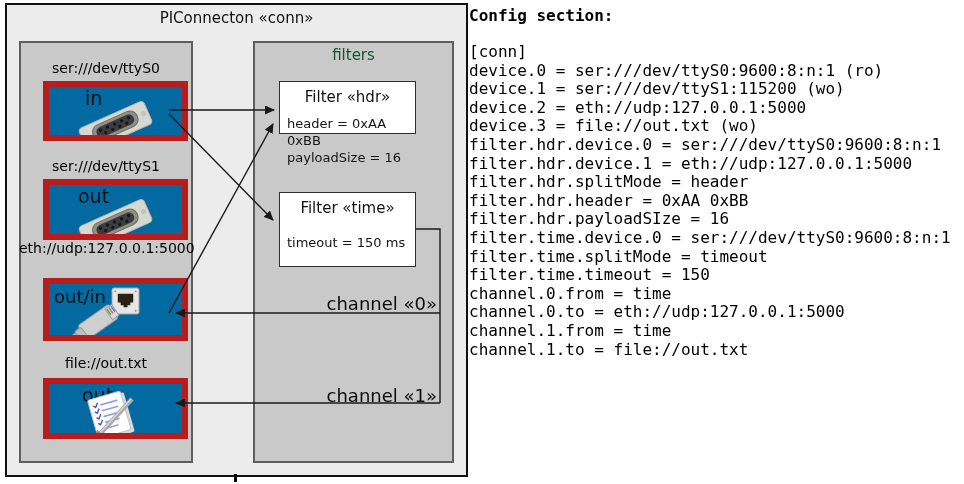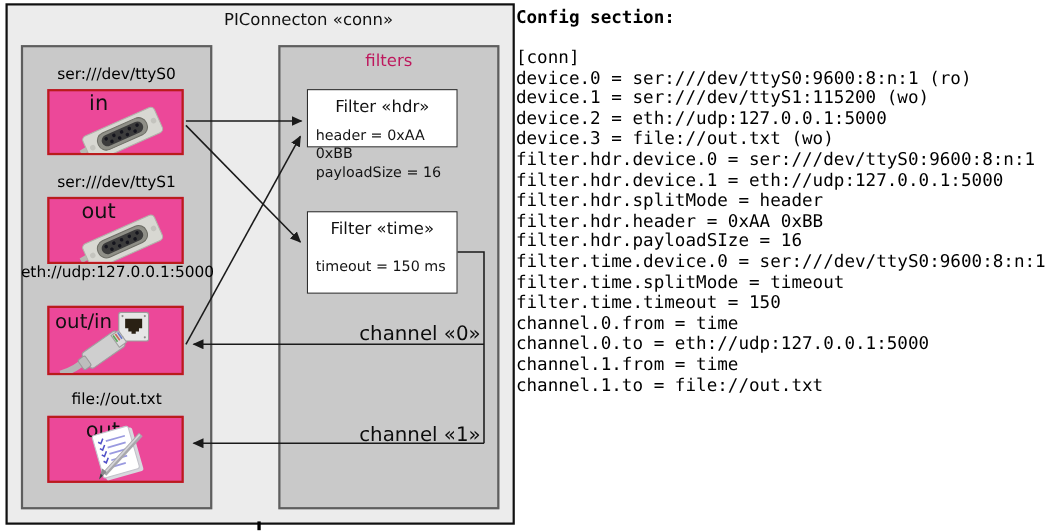--- a/index.html
+++ b/index.html
@@ -4,35 +4,35 @@
 <style>
   * { box-sizing: border-box; margin: 0; padding: 0; }
   html,body { background:#ffffff; }
   body { font-family:"DejaVu Sans", sans-serif; }
   .page { position:relative; width:964px; height:484px; background:#ffffff; overflow:hidden; }
 
   
   .outer-box { position:absolute; left:5px; top:3px; width:463px; height:474px;
                border:2px solid #101010; background:#ececec; }
   .outer-title { position:absolute; left:5px; top:9px; width:463px; text-align:center;
-                 font-size:15px; color:#111;margin-left:44px; }
+                 font-size:15px; color:#111; }
 
   .panel { position:absolute; background:#c9c9c9; border:2px solid #5e5e5e; }
   .devices-panel { left:19px; top:41px; width:174px; height:422px; }
   .filters-panel { left:253px; top:41px; width:201px; height:422px; }
   .filters-title { position:absolute; left:253px; top:46px; width:201px; text-align:center;
-                   font-size:15px; color:#be185d; }
+                   font-size:15px; color:#14532d; }
 
   
   .device-caption { position:absolute; left:19px; width:174px; text-align:center;
                     font-size:14px; color:#000000; }
   .cap-0 { top:60px; } .cap-1 { top:158px; } .cap-2 { top:240px; } .cap-3 { top:355px; }
 
-  .device-box { position:absolute; left:43px; width:124px; background:#ec4899;
-                border:2px solid #b91c1c; overflow:hidden; }
+  .device-box { position:absolute; left:43px; width:145px; background:#0369a1;
+                border:6px solid #b91c1c; overflow:hidden; }
   .dev-0 { top:81px;  height:60px; }
   .dev-1 { top:179px; height:61px; }
   .dev-2 { top:278px; height:63px; }
   .dev-3 { top:378px; height:61px; }
 
   .device-label { position:absolute; font-size:19px; color:#111; }
   .lbl-0 { left:36px; top:0px; }
   .lbl-1 { left:29px; top:0px; }
   .lbl-2 { left:5px;  top:2px; font-size:18px; }
   .lbl-3 { left:33px; top:0px; }

